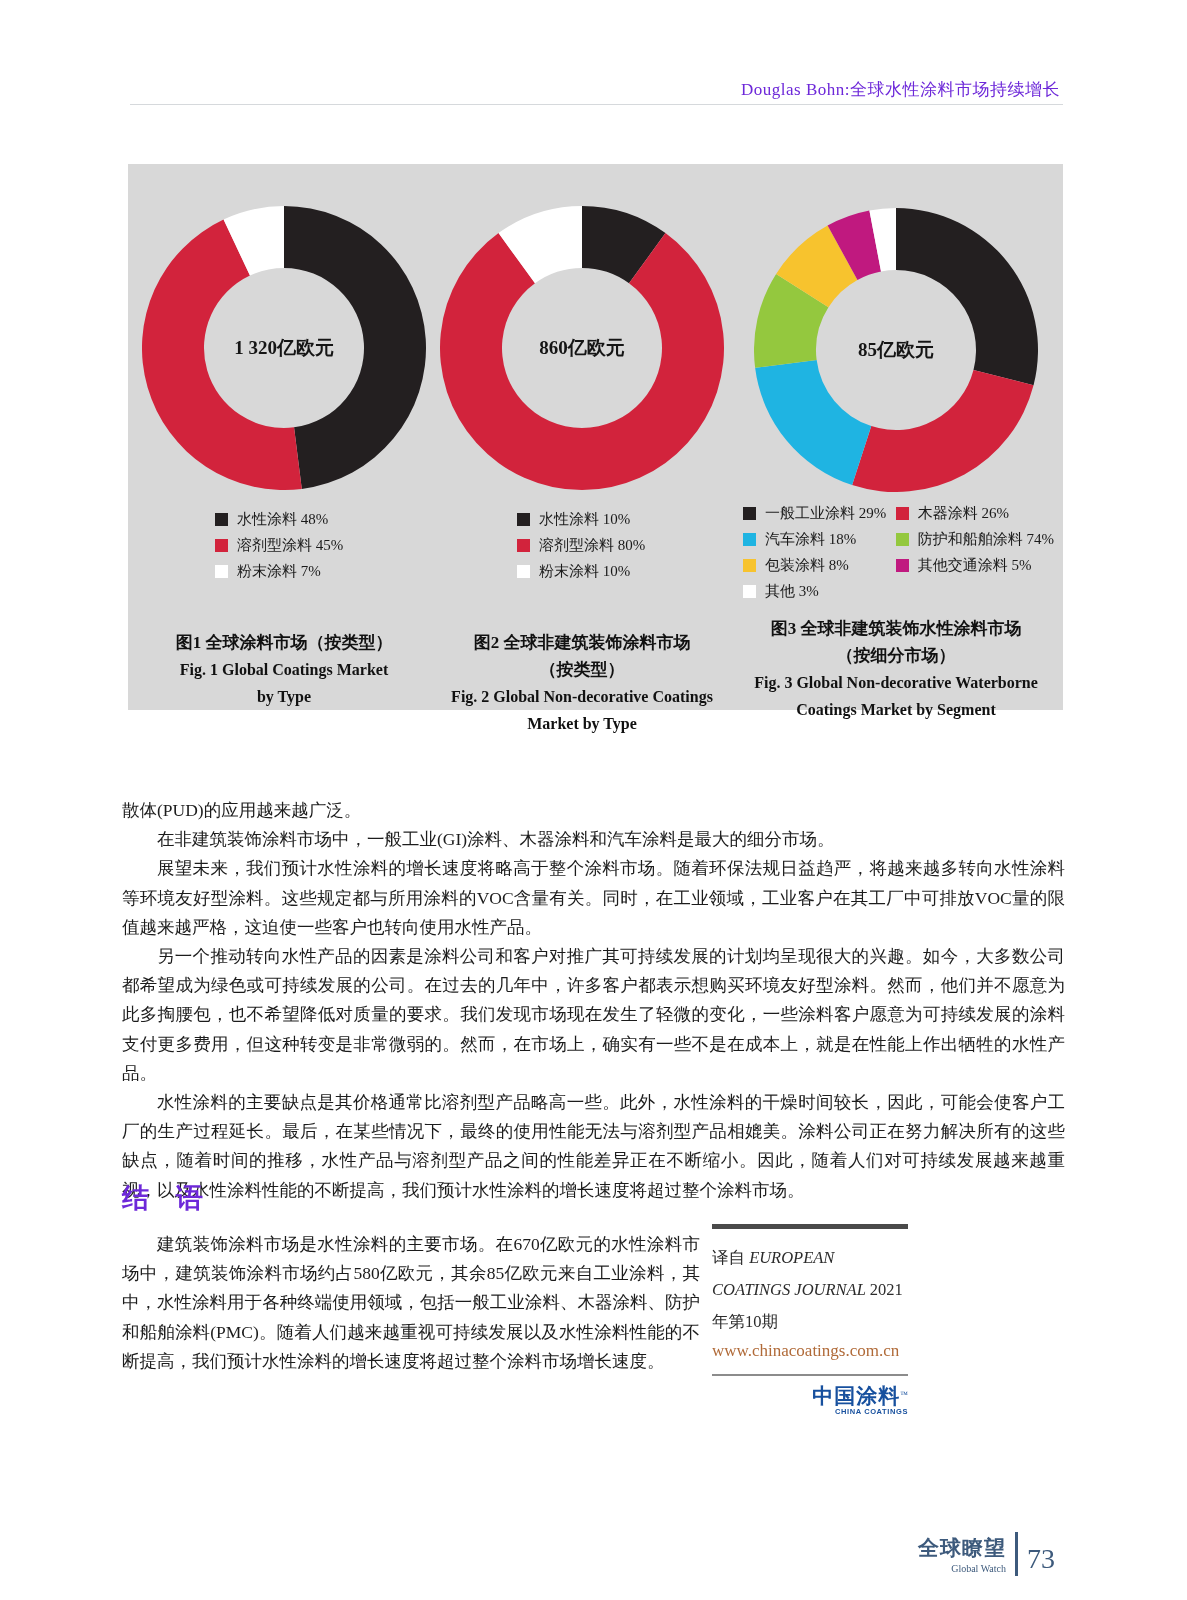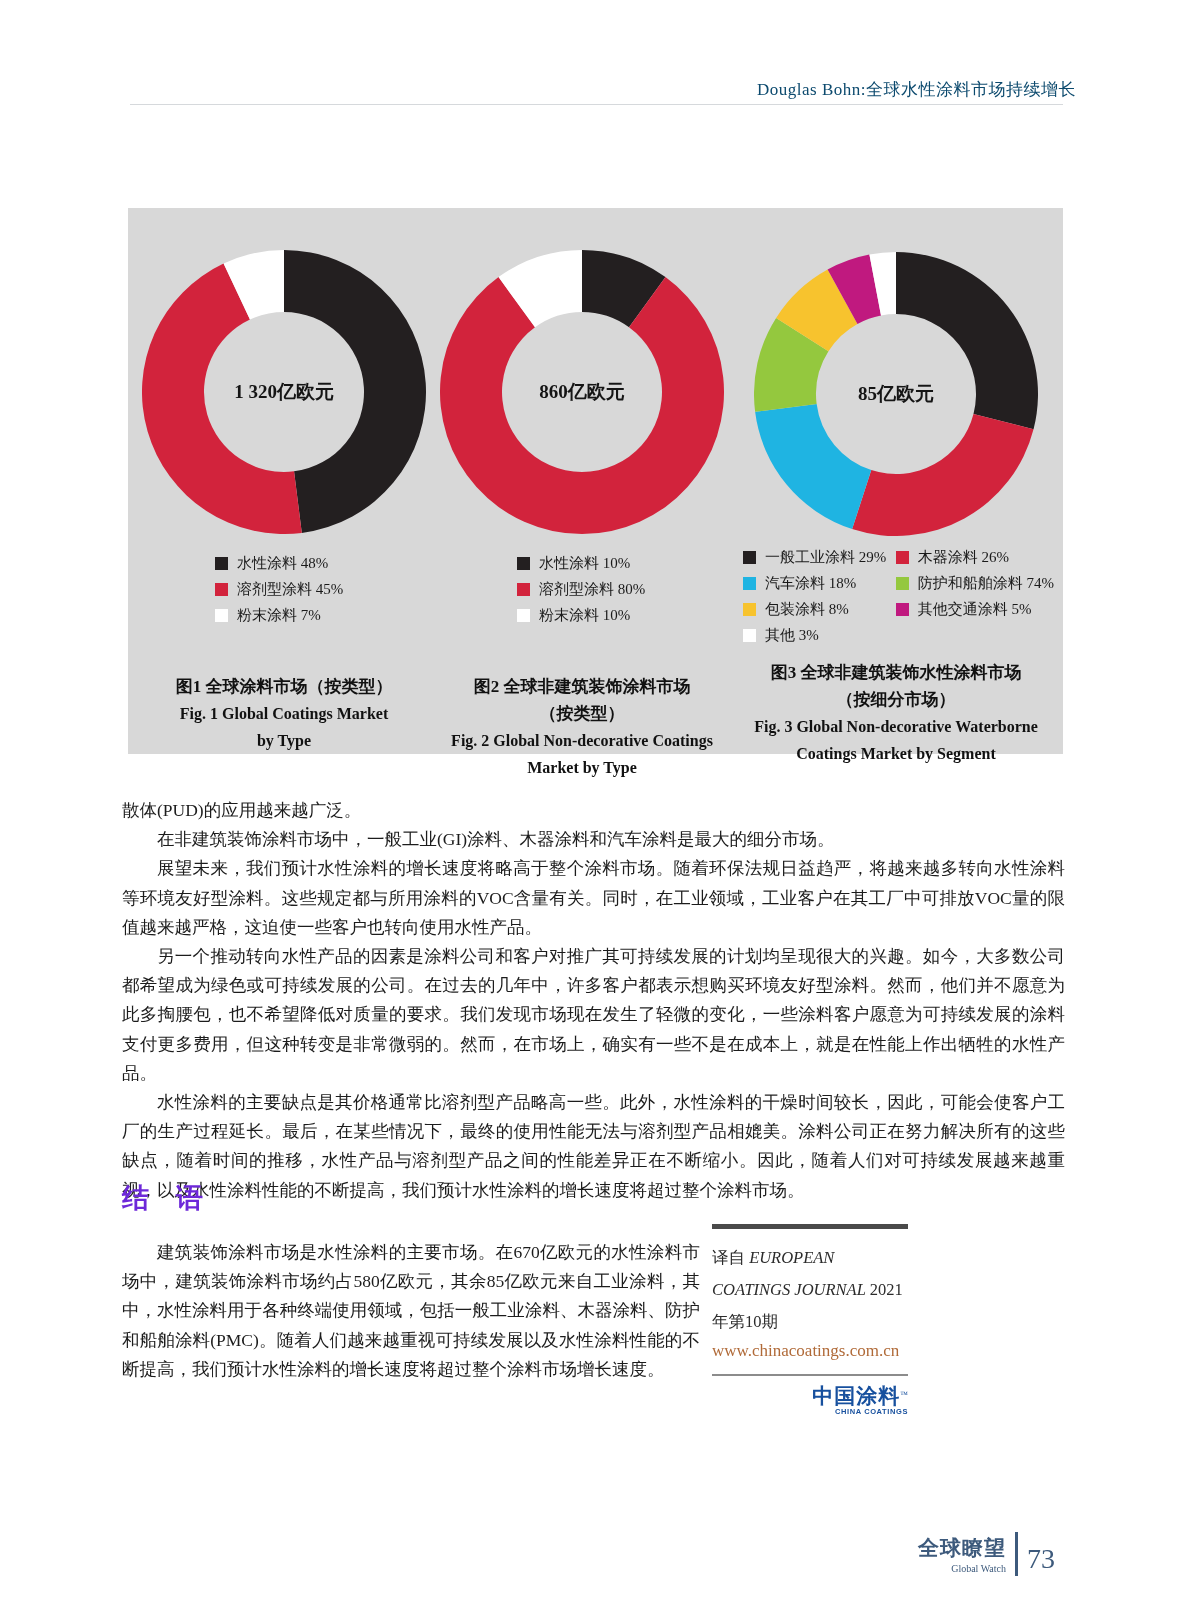--- a/index.html
+++ b/index.html
@@ -1,24 +1,24 @@
 <!DOCTYPE html>
 <html><head>
 <meta charset="utf-8">
 <style>
   html,body{margin:0;padding:0;background:#fff;}
   .page{position:relative;width:1187px;height:1600px;background:#ffffff;overflow:hidden;
         font-family:"Liberation Serif","DejaVu Serif",serif;color:#1a1a1a;}
 
   
-  .running-head{position:absolute;top:78px;right:111px;font-size:17px;color:#0c4a6e;letter-spacing:.5px;}
+  .running-head{position:absolute;top:78px;right:127px;font-size:17px;color:#6d28d9;letter-spacing:.5px;}
   .header-rule{position:absolute;top:104px;left:130px;width:933px;height:1px;background:#d6d9dc;}
 
   
-  .figure-panel{position:absolute;left:128px;top:164px;width:935px;height:546px;background:#d8d8d8;margin-top:44px;}
+  .figure-panel{position:absolute;left:128px;top:164px;width:935px;height:546px;background:#d8d8d8;}
   .chart{position:absolute;top:0;height:546px;}
   .chart-0{left:10px;width:292px;}
   .chart-1{left:308px;width:292px;}
   .chart-2{left:610px;width:316px;}
   .donut-wrap{position:relative;width:284px;height:284px;margin:42px auto 0 auto;}
   .chart-2 .donut-wrap{margin-top:44px;}
   .donut{position:absolute;left:0;top:0;width:284px;height:284px;}
   .center-label{position:absolute;left:0;top:0;width:284px;height:284px;display:flex;
                 align-items:center;justify-content:center;font-size:19px;font-weight:bold;color:#151515;}
 
@@ -41,21 +41,21 @@
 
   
   .body-text{position:absolute;left:122px;top:796px;width:943px;font-size:17.5px;line-height:29.2px;
              text-align:justify;color:#1c1c1c;}
   .body-text p{margin:0;}
   .body-text p.indent{text-indent:2em;}
 
   
   .conclusion-heading{position:absolute;left:122px;top:1180px;font-size:27px;font-weight:bold;color:#6d28d9;}
   .conclusion-text{position:absolute;left:122px;top:1230px;width:578px;font-size:17.5px;line-height:29.2px;
-                   text-align:justify;text-indent:2em;color:#1c1c1c;margin-top:8px;}
+                   text-align:justify;text-indent:2em;color:#1c1c1c;}
 
   
   .sidebar{position:absolute;left:712px;top:1224px;width:196px;}
   .rule-thick{height:5px;background:#4a4a4a;}
   .source-line{margin-top:13px;font-size:16.5px;line-height:32px;color:#2b2b2b;}
   .journal-name{font-style:italic;}
   .issue{margin-left:4px;}
   .site-url{font-size:17px;color:#b06a38;margin-top:3px;}
   .rule-thin{margin-top:13px;height:2px;background:#8c8c8c;}
   .logo{margin-top:9px;text-align:right;line-height:1.1;}

